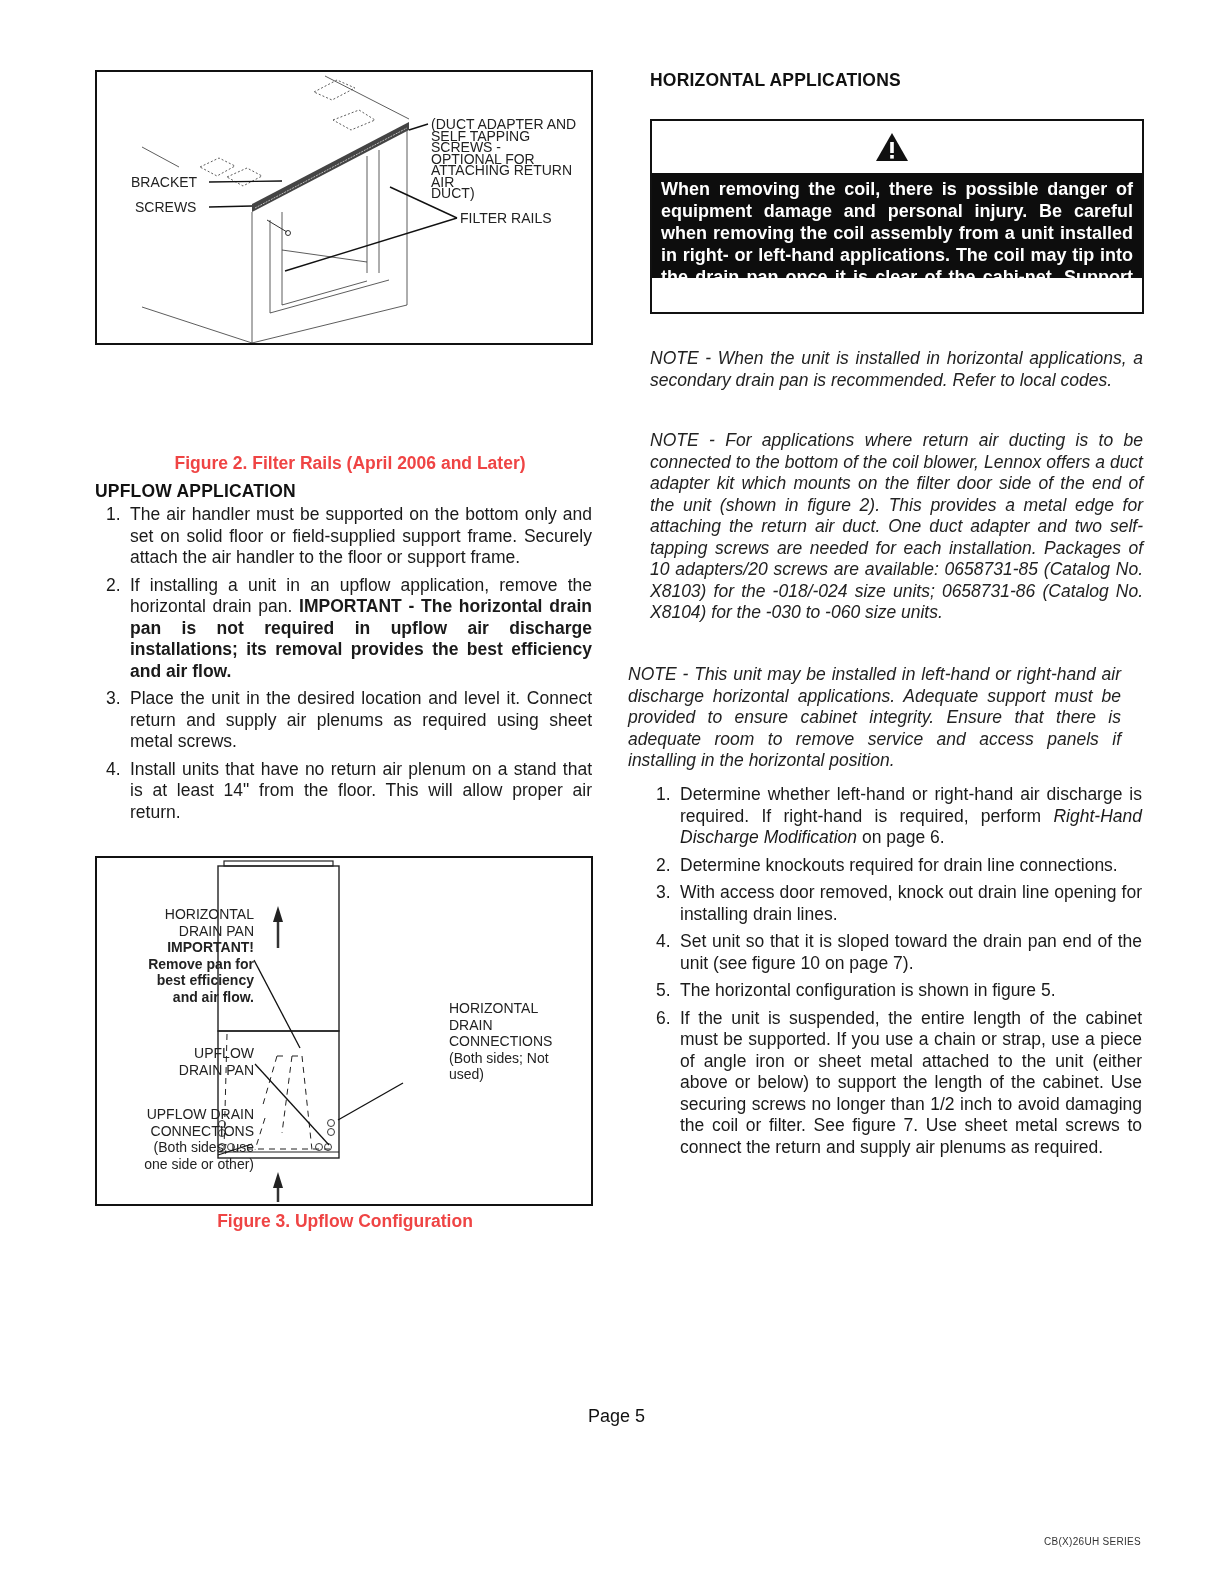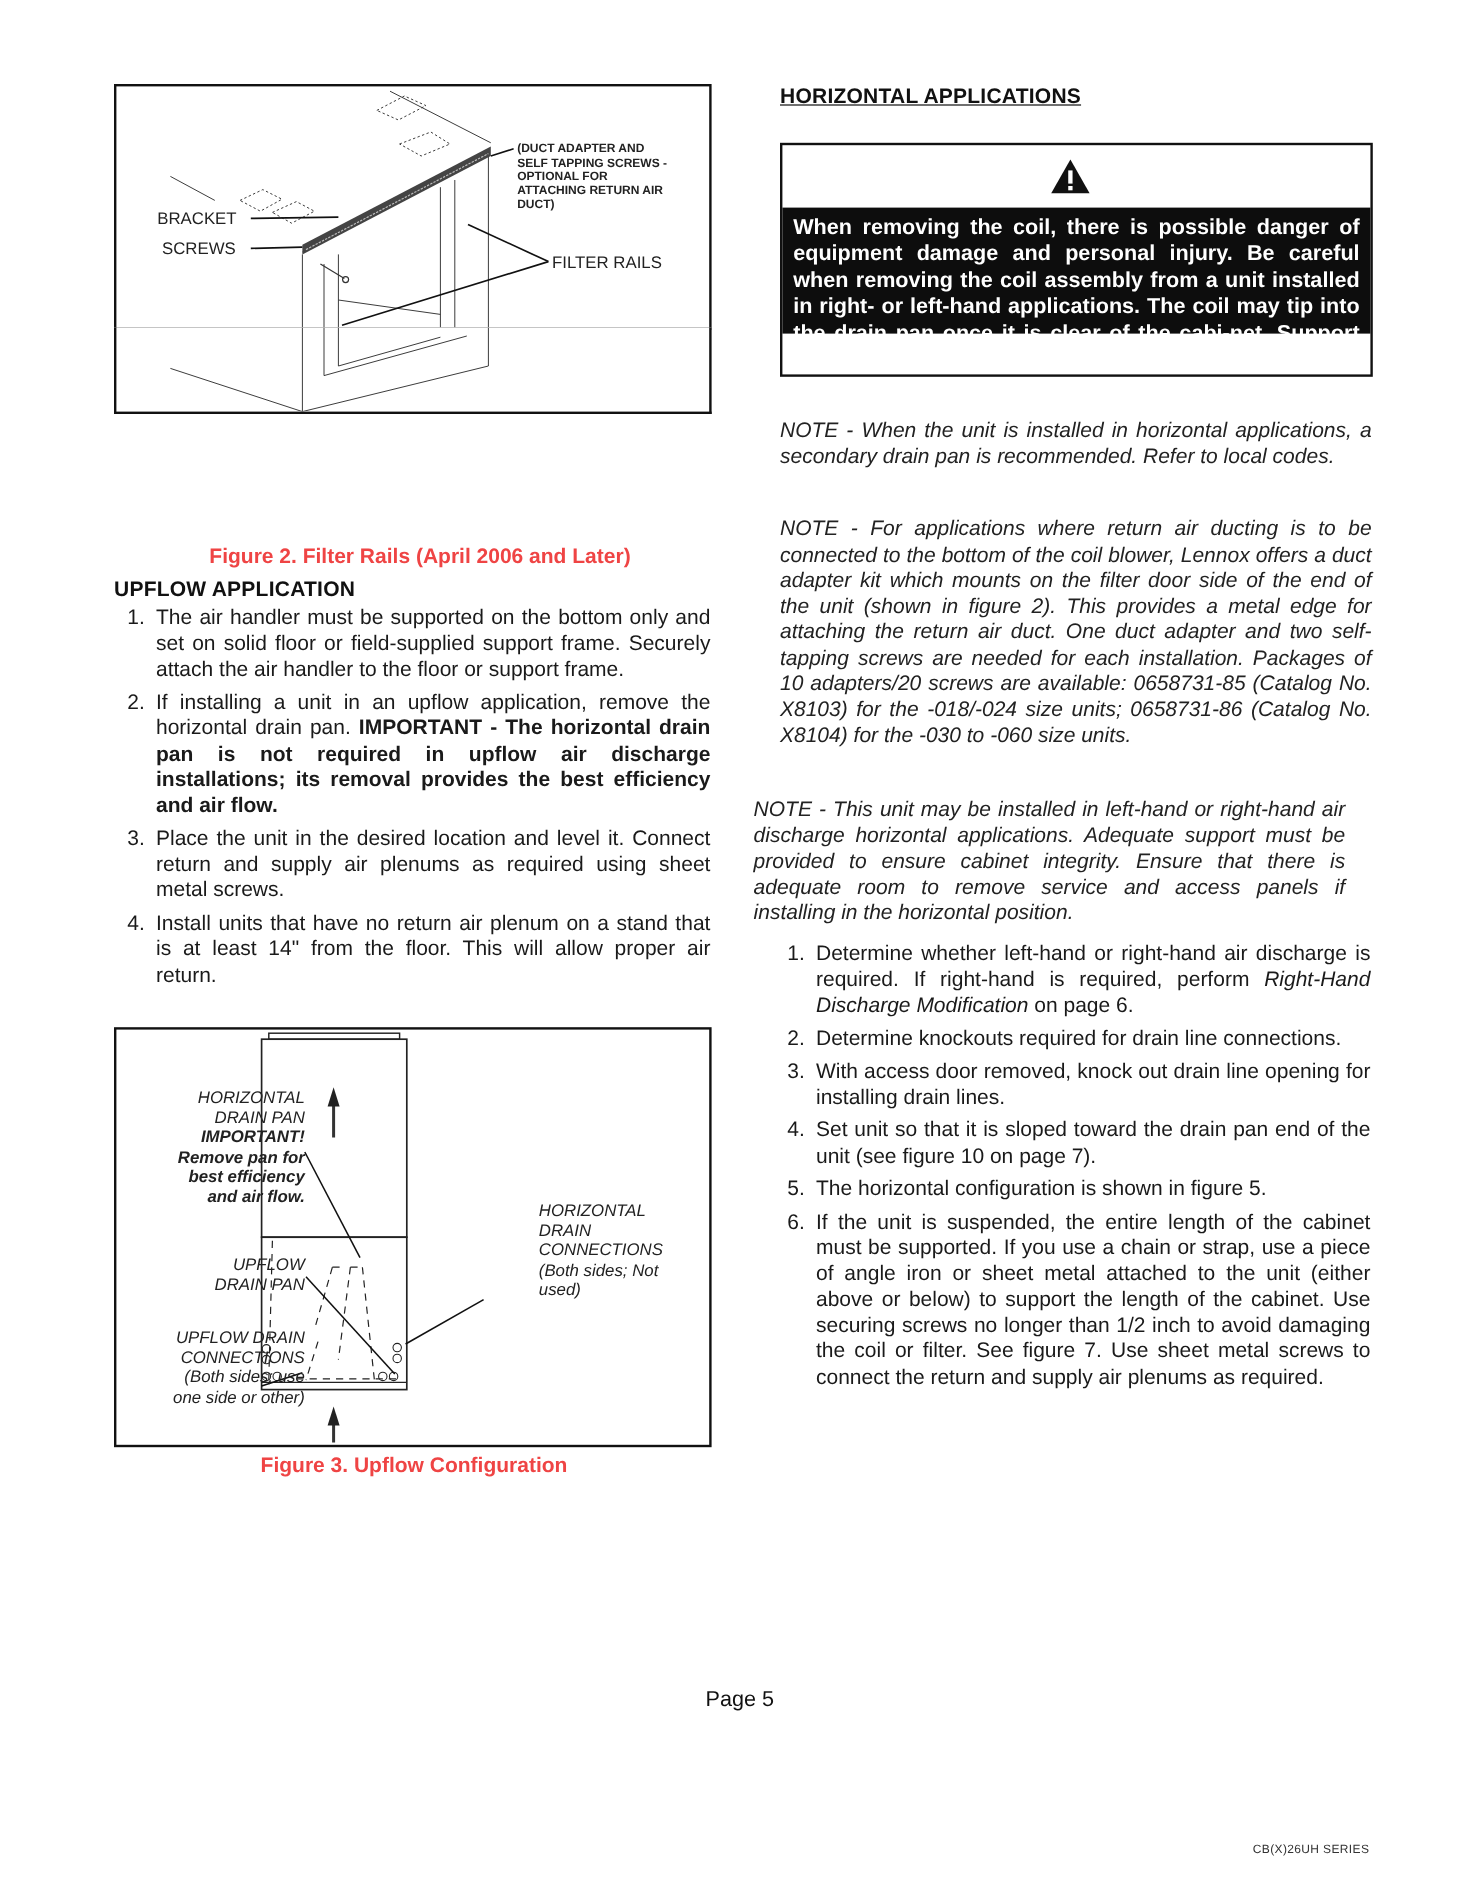--- a/index.html
+++ b/index.html
@@ -54,21 +54,21 @@
     <g stroke="#111" stroke-width="1.4" fill="none">
       <line x1="112" y1="110" x2="185" y2="109"></line>
       <line x1="112" y1="135" x2="155" y2="134"></line>
       <line x1="331" y1="52" x2="312" y2="58"></line>
       <line x1="293" y1="115" x2="360" y2="146"></line>
       <line x1="188" y1="199" x2="360" y2="146"></line>
     </g>
   </svg>
   <div class="lbl2" style="left:34px; top:102px;">BRACKET</div>
   <div class="lbl2" style="left:38px; top:127px;">SCREWS</div>
-  <div class="lbl" style="left:334px; top:47px; font-size:10px; line-height:11.5px;font-weight:bold;">
+  <div class="lbl" style="left:334px; top:47px; font-size:14px; line-height:11.5px;">
     <div>(DUCT ADAPTER AND</div>
     <div>SELF TAPPING SCREWS -</div>
     <div>OPTIONAL FOR</div>
     <div>ATTACHING RETURN AIR</div>
     <div>DUCT)</div>
   </div>
   <div class="lbl2" style="left:363px; top:138px;">FILTER RAILS</div>
 </div>
 <div class="fig-box" style="left:95px; top:273px; width:498px; height:72px; border-top:none;">
   <svg width="494" height="70" viewBox="0 0 494 70" style="position:absolute; left:0; top:0;">
@@ -87,21 +87,21 @@
 <div class="fig-caption" style="left:95px; top:453px; width:510px;">Figure 2. Filter Rails (April 2006 and Later)</div>
 
 <div class="section-title" style="left:95px; top:481px;">UPFLOW APPLICATION</div>
 <ol class="list" style="left:95px; top:504px; width:497px;">
   <li><span class="num">1.</span><span>The air handler must be supported on the bottom only and set on solid floor or field-supplied support frame. Securely attach the air handler to the floor or support frame.</span></li>
   <li><span class="num">2.</span><span>If installing a unit in an upflow application, remove the horizontal drain pan. </span><b class="strong">IMPORTANT - The horizontal drain pan is not required in upflow air discharge installations; its removal provides the best efficiency and air flow.</b></li>
   <li><span class="num">3.</span><span>Place the unit in the desired location and level it. Connect return and supply air plenums as required using sheet metal screws.</span></li>
   <li><span class="num">4.</span><span>Install units that have no return air plenum on a stand that is at least 14" from the floor. This will allow proper air return.</span></li>
 </ol>
 
-<div class="fig-box" style="left:95px; top:856px; width:498px; height:350px;font-style:italic;">
+<div class="fig-box" style="left:95px; top:856px; width:498px; height:350px;">
   <svg width="494" height="346" viewBox="0 0 494 346" style="position:absolute; left:0; top:0;">
     <g fill="none" stroke="#222">
 
       <rect x="127" y="3" width="109" height="5" stroke-width="1.2"></rect>
 
       <rect x="121" y="8" width="121" height="165" stroke-width="1.4"></rect>
 
       <rect x="121" y="173" width="121" height="127" stroke-width="1.4"></rect>
       <line x1="121" y1="294" x2="242" y2="294" stroke-width="1"></line>
 
@@ -159,21 +159,21 @@
   <div class="lbl2" style="left:352px; top:142px;">
     <div>HORIZONTAL</div>
     <div>DRAIN</div>
     <div>CONNECTIONS</div>
     <div>(Both sides; Not</div>
     <div>used)</div>
   </div>
 </div>
 <div class="fig-caption" style="left:95px; top:1211px; width:500px;">Figure 3. Upflow Configuration</div>
 
-<div class="section-title" style="left:650px; top:70px;text-decoration:underline;">HORIZONTAL APPLICATIONS</div>
+<div class="section-title" style="left:650px; top:70px;">HORIZONTAL APPLICATIONS</div>
 
 <div class="imp-box">
   <div class="imp-head">
     <svg width="34" height="30" viewBox="0 0 34 30" style="margin-right:10px;">
       <polygon points="17,1 33,29 1,29" fill="#111"></polygon>
       <rect x="15.2" y="10" width="3.6" height="11" fill="#fff"></rect>
       <rect x="15.2" y="23" width="3.6" height="3.6" fill="#fff"></rect>
     </svg>
   </div>
   <div class="imp-body">When removing the coil, there is possible danger of equipment damage and personal injury. Be careful when removing the coil assembly from a unit installed in right- or left-hand applications. The coil may tip into the drain pan once it is clear of the cabi-net. Support the coil when removing it.</div>

